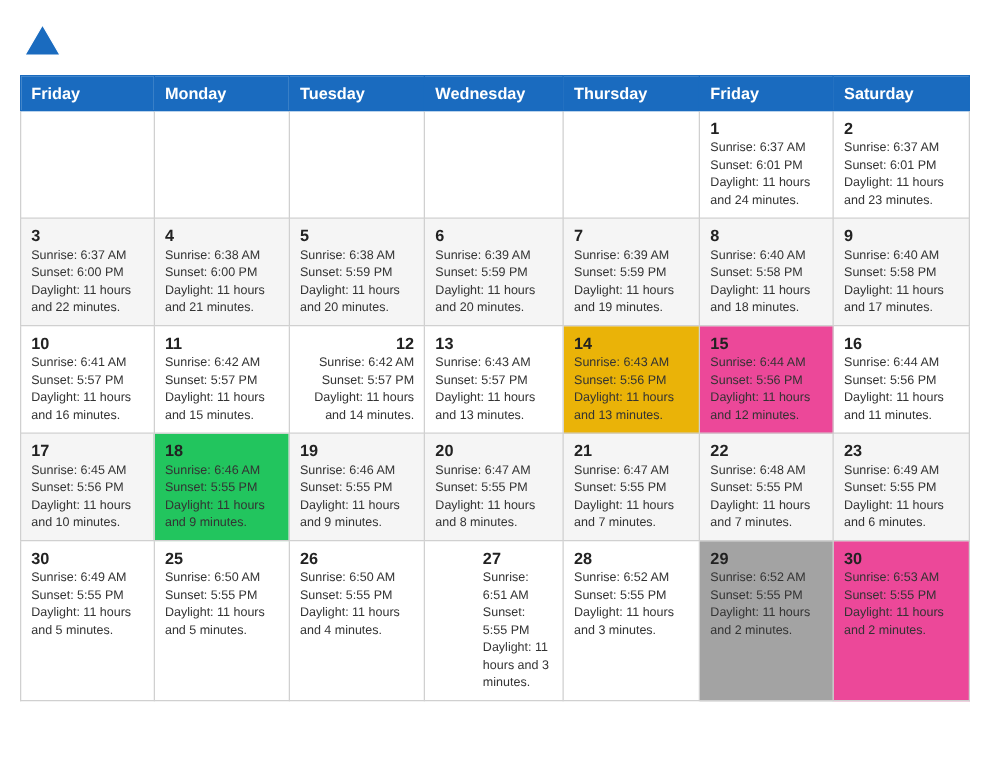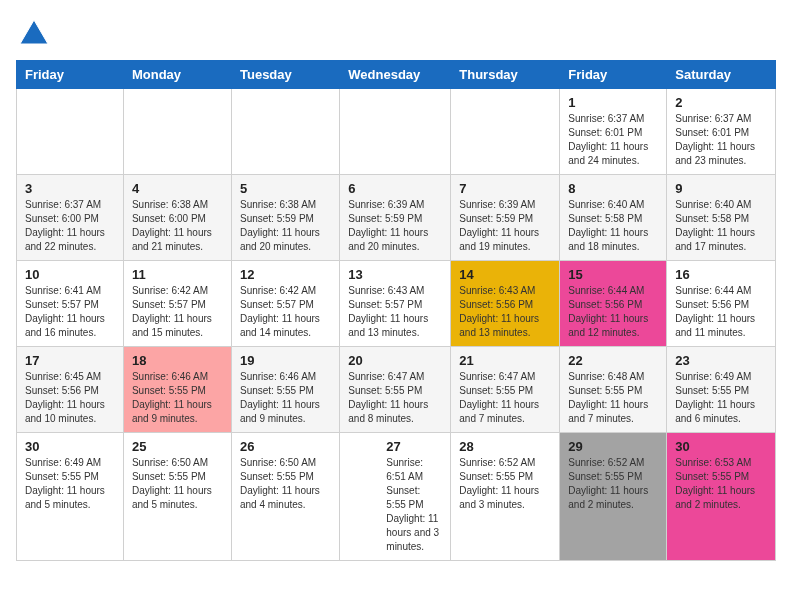--- a/index.html
+++ b/index.html
@@ -194,21 +194,21 @@
           <div class="day-info" style="white-space: pre-line;">Sunrise: 6:41 AM
 Sunset: 5:57 PM
 Daylight: 11 hours and 16 minutes.</div>
         </td>
         <td style="background: rgb(255, 255, 255);">
           <span class="day-num">11</span>
           <div class="day-info" style="white-space: pre-line;">Sunrise: 6:42 AM
 Sunset: 5:57 PM
 Daylight: 11 hours and 15 minutes.</div>
         </td>
-        <td style="background: rgb(255, 255, 255);">
+        <td style="background: rgb(255, 255, 255); text-align: right;">
           <span class="day-num">12</span>
           <div class="day-info" style="white-space: pre-line;">Sunrise: 6:42 AM
 Sunset: 5:57 PM
 Daylight: 11 hours and 14 minutes.</div>
         </td>
         <td style="background: rgb(255, 255, 255);">
           <span class="day-num">13</span>
           <div class="day-info" style="white-space: pre-line;">Sunrise: 6:43 AM
 Sunset: 5:57 PM
 Daylight: 11 hours and 13 minutes.</div>
@@ -232,21 +232,21 @@
 Daylight: 11 hours and 11 minutes.</div>
         </td>
       </tr>
       <tr>
         <td style="background: rgb(245, 245, 245);">
           <span class="day-num">17</span>
           <div class="day-info" style="white-space: pre-line;">Sunrise: 6:45 AM
 Sunset: 5:56 PM
 Daylight: 11 hours and 10 minutes.</div>
         </td>
-        <td style="background: #fca5a5;">
+        <td style="background: #22c55e;">
           <span class="day-num">18</span>
           <div class="day-info" style="white-space: pre-line;">Sunrise: 6:46 AM
 Sunset: 5:55 PM
 Daylight: 11 hours and 9 minutes.</div>
         </td>
         <td style="background: rgb(245, 245, 245);">
           <span class="day-num">19</span>
           <div class="day-info" style="white-space: pre-line;">Sunrise: 6:46 AM
 Sunset: 5:55 PM
 Daylight: 11 hours and 9 minutes.</div>

